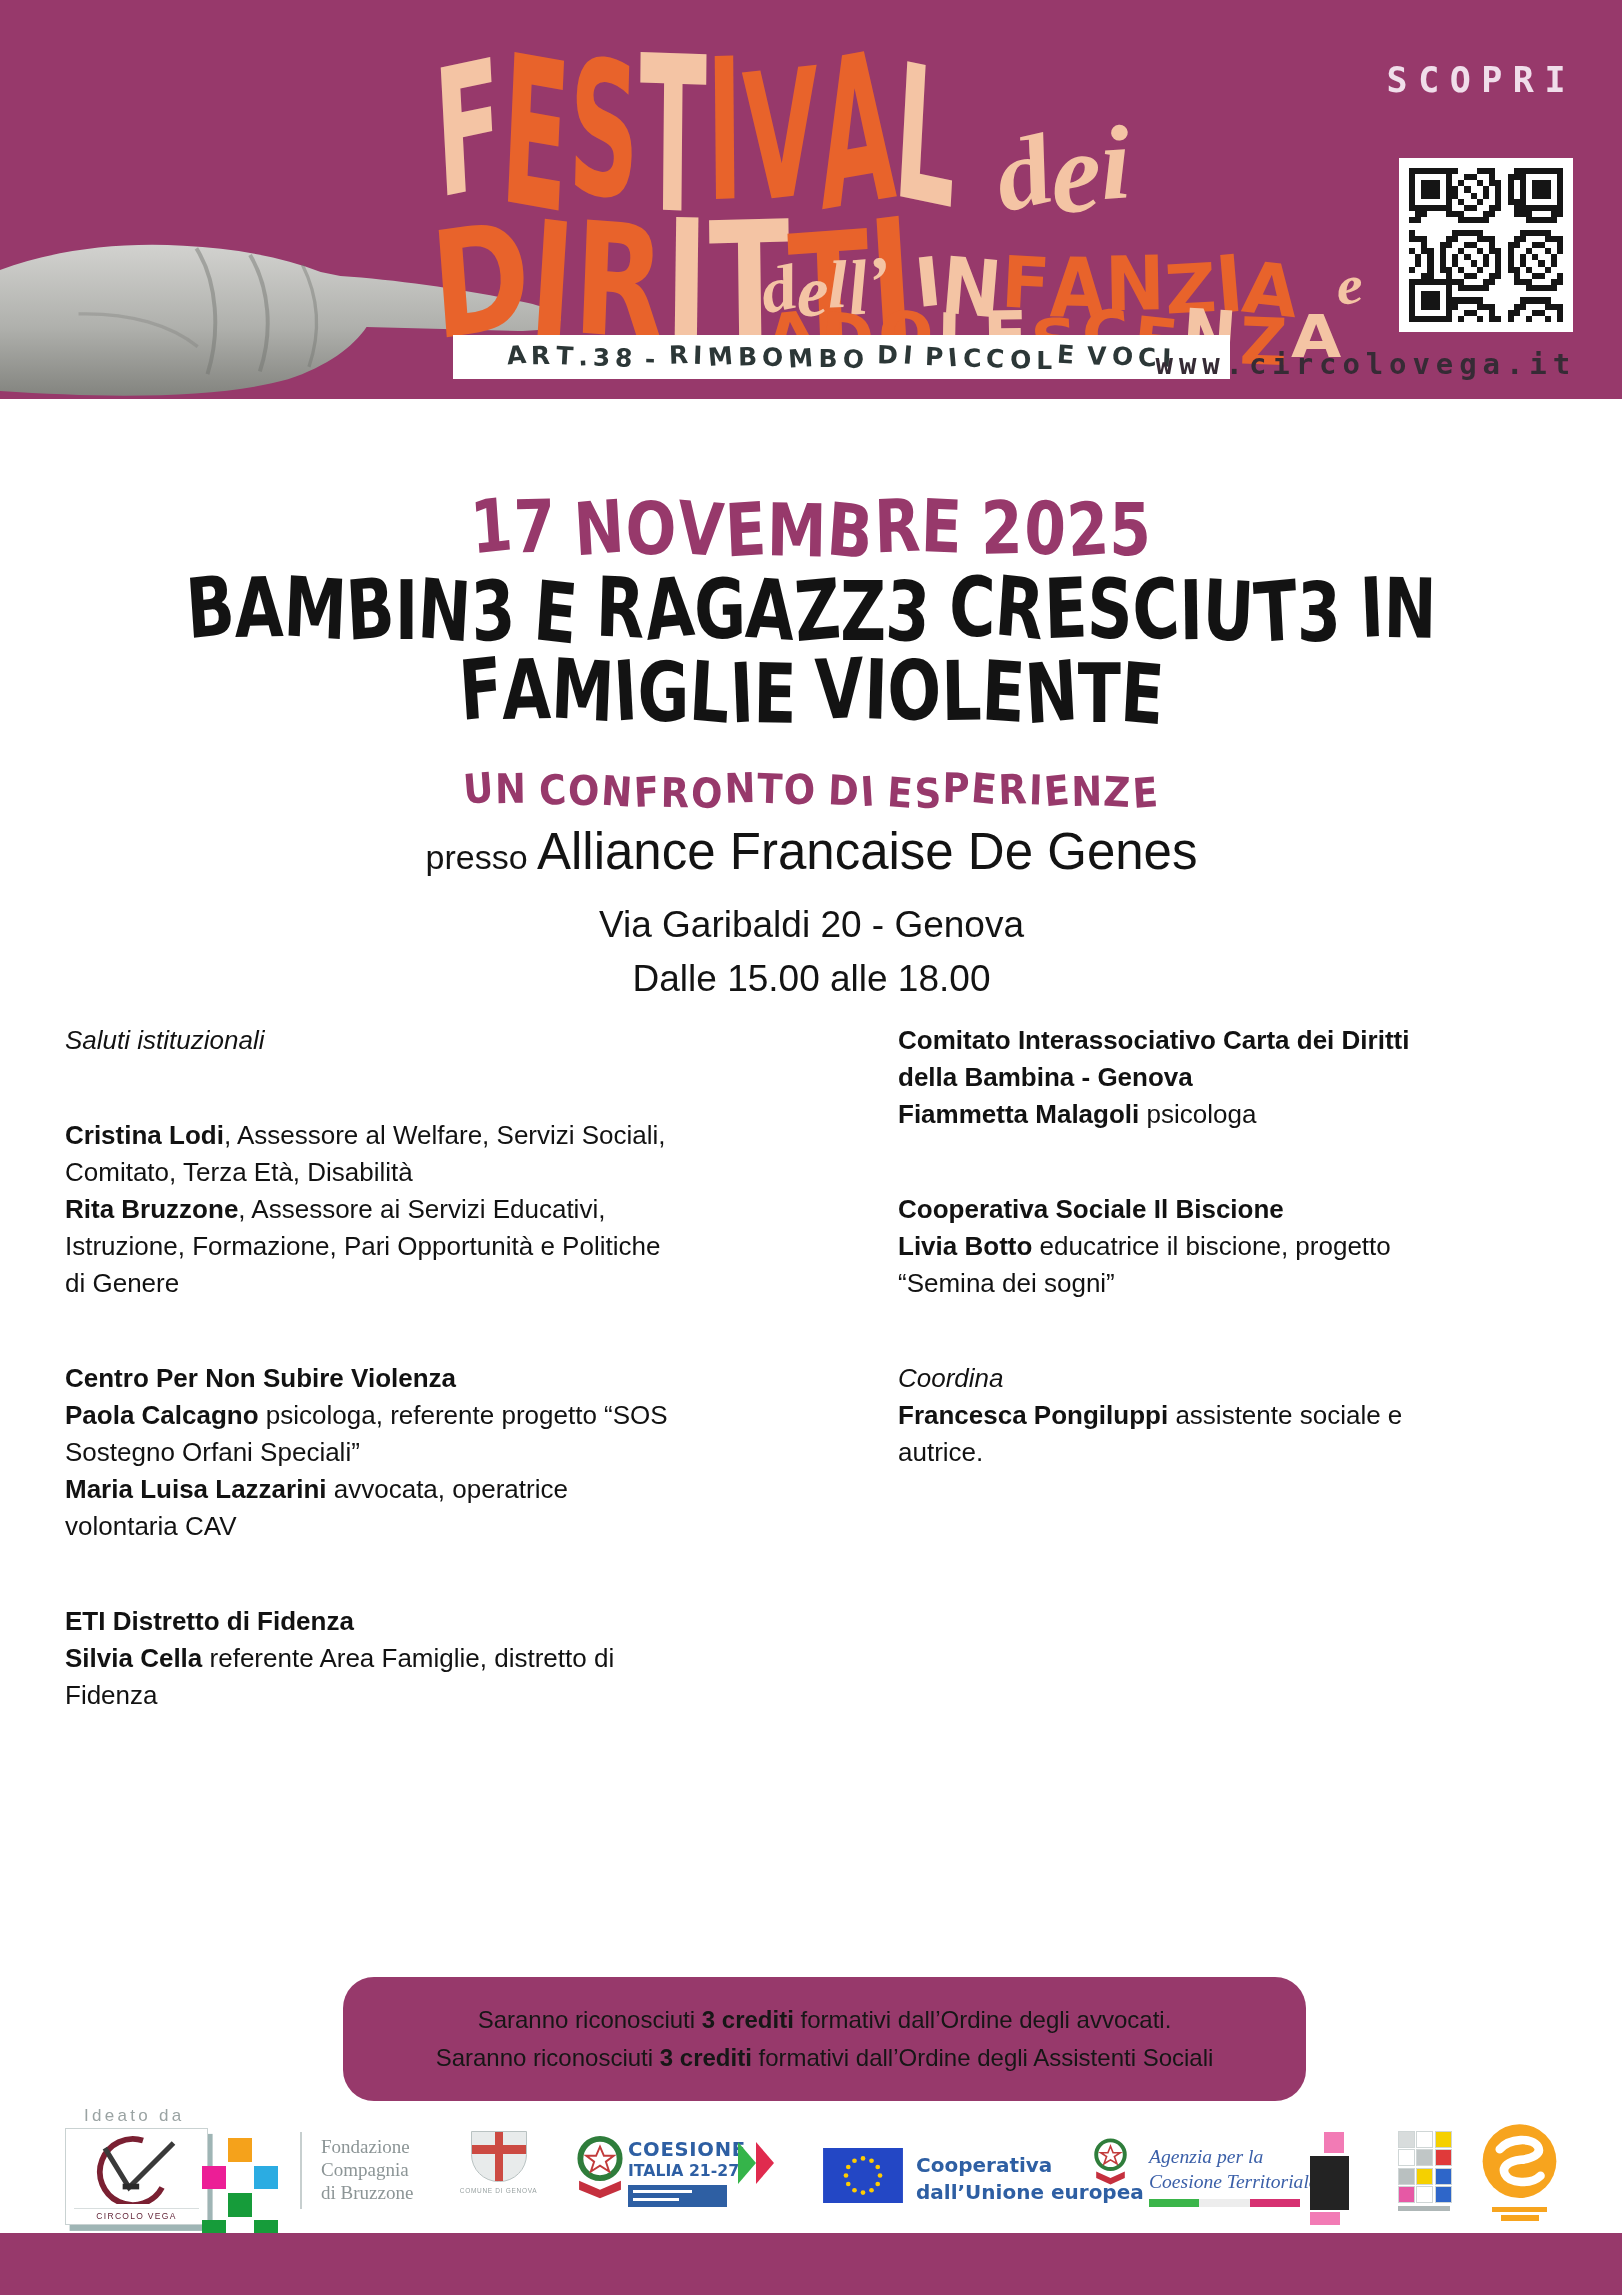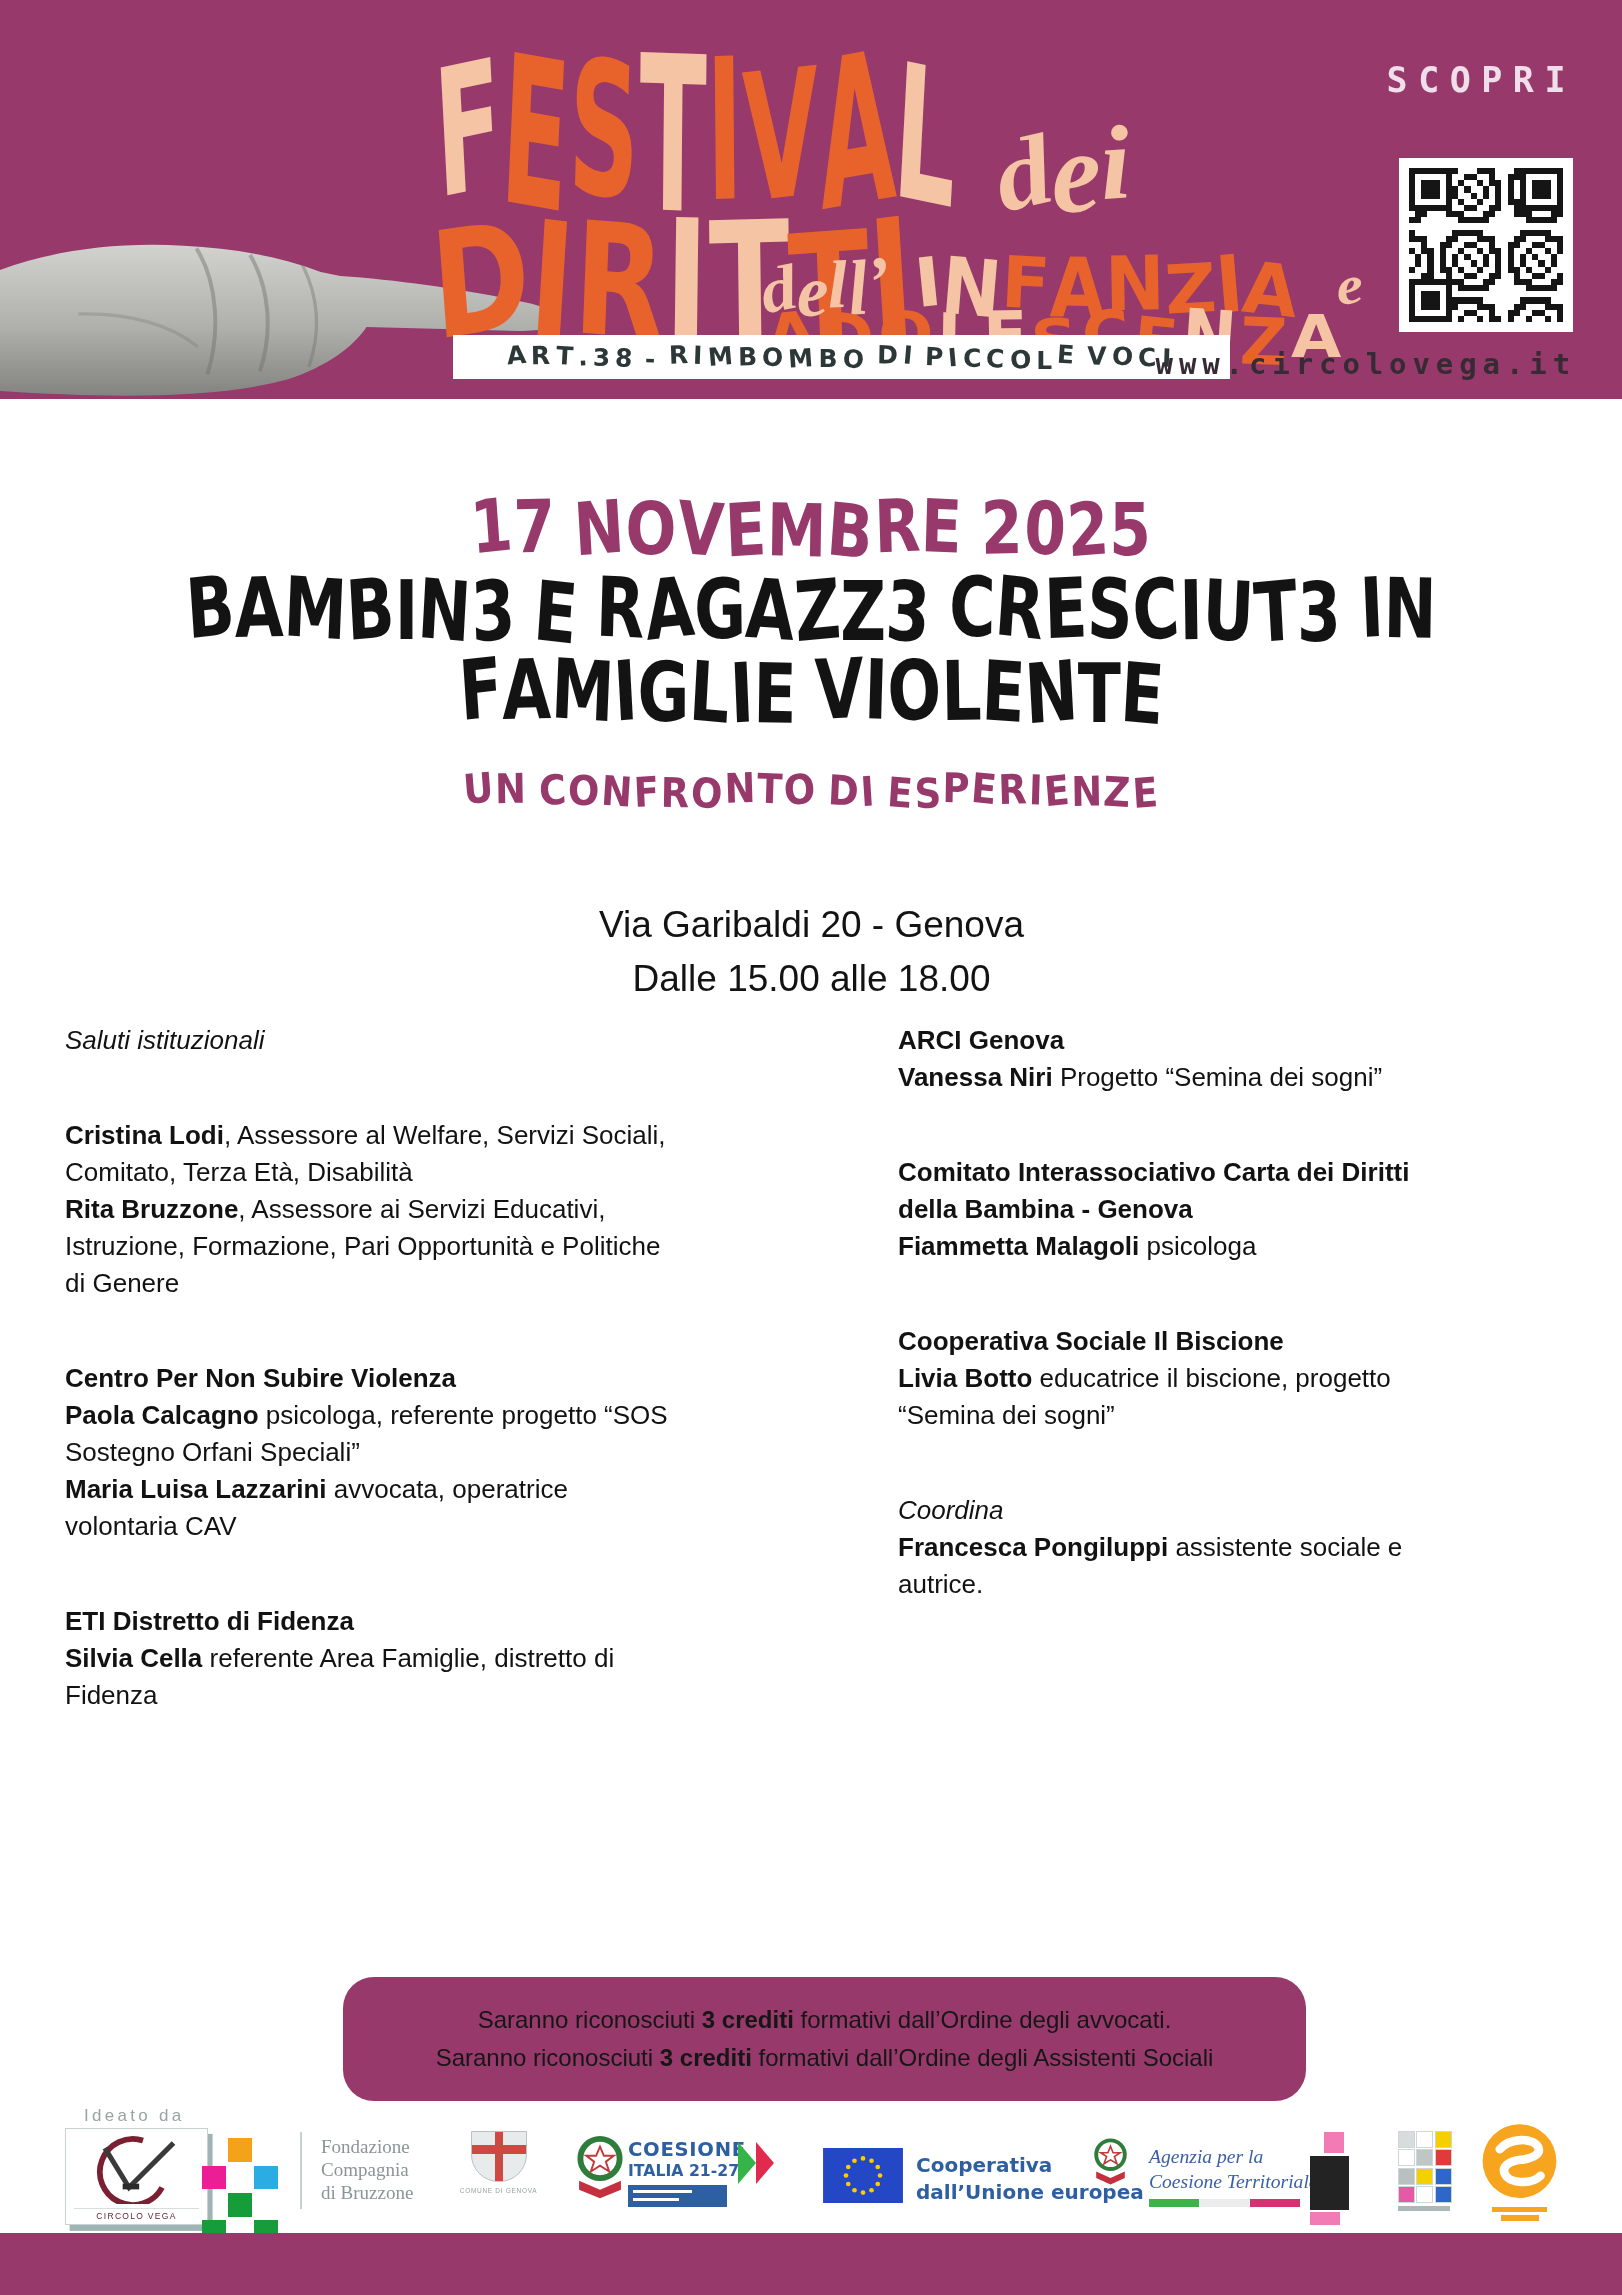--- a/index.html
+++ b/index.html
@@ -787,31 +787,34 @@
       </div>
 
     <div class="www">www.circolovega.it</div>
   </header>
 
   <div class="cline date jitter"><span class="j" style="transform: rotate(-5deg) translateY(-2.6px);">1</span><span class="j" style="transform: rotate(-1deg) translateY(-2px);">7</span><span class="j" style="width: 0.3em; transform: rotate(3deg) translateY(-1.3px);">&nbsp;</span><span class="j" style="transform: rotate(-4deg) translateY(-0.7px);">N</span><span class="j" style="transform: rotate(0deg) translateY(0px);">O</span><span class="j" style="transform: rotate(4deg) translateY(0.7px);">V</span><span class="j" style="transform: rotate(-3deg) translateY(1.3px);">E</span><span class="j" style="transform: rotate(1deg) translateY(2px);">M</span><span class="j" style="transform: rotate(5deg) translateY(2.6px);">B</span><span class="j" style="transform: rotate(-2deg) translateY(-2.6px);">R</span><span class="j" style="transform: rotate(2deg) translateY(-2px);">E</span><span class="j" style="width: 0.3em; transform: rotate(-5deg) translateY(-1.3px);">&nbsp;</span><span class="j" style="transform: rotate(-1deg) translateY(-0.7px);">2</span><span class="j" style="transform: rotate(3deg) translateY(0px);">0</span><span class="j" style="transform: rotate(-4deg) translateY(0.7px);">2</span><span class="j" style="transform: rotate(0deg) translateY(1.3px);">5</span></div>
   <div class="cline t1 jitter"><span class="j" style="transform: rotate(-5deg) translateY(-2.6px);">B</span><span class="j" style="transform: rotate(-1deg) translateY(-2px);">A</span><span class="j" style="transform: rotate(3deg) translateY(-1.3px);">M</span><span class="j" style="transform: rotate(-4deg) translateY(-0.7px);">B</span><span class="j" style="transform: rotate(0deg) translateY(0px);">I</span><span class="j" style="transform: rotate(4deg) translateY(0.7px);">N</span><span class="j" style="transform: rotate(-3deg) translateY(1.3px);">3</span><span class="j" style="width: 0.3em; transform: rotate(1deg) translateY(2px);">&nbsp;</span><span class="j" style="transform: rotate(5deg) translateY(2.6px);">E</span><span class="j" style="width: 0.3em; transform: rotate(-2deg) translateY(-2.6px);">&nbsp;</span><span class="j" style="transform: rotate(2deg) translateY(-2px);">R</span><span class="j" style="transform: rotate(-5deg) translateY(-1.3px);">A</span><span class="j" style="transform: rotate(-1deg) translateY(-0.7px);">G</span><span class="j" style="transform: rotate(3deg) translateY(0px);">A</span><span class="j" style="transform: rotate(-4deg) translateY(0.7px);">Z</span><span class="j" style="transform: rotate(0deg) translateY(1.3px);">Z</span><span class="j" style="transform: rotate(4deg) translateY(2px);">3</span><span class="j" style="width: 0.3em; transform: rotate(-3deg) translateY(2.6px);">&nbsp;</span><span class="j" style="transform: rotate(1deg) translateY(-2.6px);">C</span><span class="j" style="transform: rotate(5deg) translateY(-2px);">R</span><span class="j" style="transform: rotate(-2deg) translateY(-1.3px);">E</span><span class="j" style="transform: rotate(2deg) translateY(-0.7px);">S</span><span class="j" style="transform: rotate(-5deg) translateY(0px);">C</span><span class="j" style="transform: rotate(-1deg) translateY(0.7px);">I</span><span class="j" style="transform: rotate(3deg) translateY(1.3px);">U</span><span class="j" style="transform: rotate(-4deg) translateY(2px);">T</span><span class="j" style="transform: rotate(0deg) translateY(2.6px);">3</span><span class="j" style="width: 0.3em; transform: rotate(4deg) translateY(-2.6px);">&nbsp;</span><span class="j" style="transform: rotate(-3deg) translateY(-2px);">I</span><span class="j" style="transform: rotate(1deg) translateY(-1.3px);">N</span></div>
   <div class="cline t2 jitter"><span class="j" style="transform: rotate(-5deg) translateY(-2.6px);">F</span><span class="j" style="transform: rotate(-1deg) translateY(-2px);">A</span><span class="j" style="transform: rotate(3deg) translateY(-1.3px);">M</span><span class="j" style="transform: rotate(-4deg) translateY(-0.7px);">I</span><span class="j" style="transform: rotate(0deg) translateY(0px);">G</span><span class="j" style="transform: rotate(4deg) translateY(0.7px);">L</span><span class="j" style="transform: rotate(-3deg) translateY(1.3px);">I</span><span class="j" style="transform: rotate(1deg) translateY(2px);">E</span><span class="j" style="width: 0.3em; transform: rotate(5deg) translateY(2.6px);">&nbsp;</span><span class="j" style="transform: rotate(-2deg) translateY(-2.6px);">V</span><span class="j" style="transform: rotate(2deg) translateY(-2px);">I</span><span class="j" style="transform: rotate(-5deg) translateY(-1.3px);">O</span><span class="j" style="transform: rotate(-1deg) translateY(-0.7px);">L</span><span class="j" style="transform: rotate(3deg) translateY(0px);">E</span><span class="j" style="transform: rotate(-4deg) translateY(0.7px);">N</span><span class="j" style="transform: rotate(0deg) translateY(1.3px);">T</span><span class="j" style="transform: rotate(4deg) translateY(2px);">E</span></div>
   <div class="cline sub jitter"><span class="j" style="transform: rotate(-5deg) translateY(-2.6px);">U</span><span class="j" style="transform: rotate(-1deg) translateY(-2px);">N</span><span class="j" style="width: 0.3em; transform: rotate(3deg) translateY(-1.3px);">&nbsp;</span><span class="j" style="transform: rotate(-4deg) translateY(-0.7px);">C</span><span class="j" style="transform: rotate(0deg) translateY(0px);">O</span><span class="j" style="transform: rotate(4deg) translateY(0.7px);">N</span><span class="j" style="transform: rotate(-3deg) translateY(1.3px);">F</span><span class="j" style="transform: rotate(1deg) translateY(2px);">R</span><span class="j" style="transform: rotate(5deg) translateY(2.6px);">O</span><span class="j" style="transform: rotate(-2deg) translateY(-2.6px);">N</span><span class="j" style="transform: rotate(2deg) translateY(-2px);">T</span><span class="j" style="transform: rotate(-5deg) translateY(-1.3px);">O</span><span class="j" style="width: 0.3em; transform: rotate(-1deg) translateY(-0.7px);">&nbsp;</span><span class="j" style="transform: rotate(3deg) translateY(0px);">D</span><span class="j" style="transform: rotate(-4deg) translateY(0.7px);">I</span><span class="j" style="width: 0.3em; transform: rotate(0deg) translateY(1.3px);">&nbsp;</span><span class="j" style="transform: rotate(4deg) translateY(2px);">E</span><span class="j" style="transform: rotate(-3deg) translateY(2.6px);">S</span><span class="j" style="transform: rotate(1deg) translateY(-2.6px);">P</span><span class="j" style="transform: rotate(5deg) translateY(-2px);">E</span><span class="j" style="transform: rotate(-2deg) translateY(-1.3px);">R</span><span class="j" style="transform: rotate(2deg) translateY(-0.7px);">I</span><span class="j" style="transform: rotate(-5deg) translateY(0px);">E</span><span class="j" style="transform: rotate(-1deg) translateY(0.7px);">N</span><span class="j" style="transform: rotate(3deg) translateY(1.3px);">Z</span><span class="j" style="transform: rotate(-4deg) translateY(2px);">E</span></div>
 
+  <div class="cline presso-line">
+    <span>presso</span>
+    <span class="venue-name">Alliance Francaise De Genes</span>
+  </div>
   <div class="cline addr">Via Garibaldi 20 - Genova</div>
   <div class="cline time">Dalle 15.00 alle 18.00</div>
 
   <div class="col col-left" id="col-left">
       <div class="blk lead"><span class="it">Saluti istituzionali</span></div>
       <div class="blk"><span class="b">Cristina Lodi</span><span>, Assessore al Welfare, Servizi Sociali,</span><br><span>Comitato, Terza Età, Disabilità</span><br><span class="b">Rita Bruzzone</span><span>, Assessore ai Servizi Educativi,</span><br><span>Istruzione, Formazione, Pari Opportunità e Politiche</span><br><span>di Genere</span></div>
       <div class="blk"><span class="b">Centro Per Non Subire Violenza</span><br><span class="b">Paola Calcagno</span><span> psicologa, referente progetto “SOS</span><br><span>Sostegno Orfani Speciali”</span><br><span class="b">Maria Luisa Lazzarini</span><span> avvocata, operatrice</span><br><span>volontaria CAV</span></div>
       <div class="blk"><span class="b">ETI Distretto di Fidenza</span><br><span class="b">Silvia Cella</span><span> referente Area Famiglie, distretto di</span><br><span>Fidenza</span></div>
     </div>
   <div class="col col-right" id="col-right">
-      <div class="blk"><span class="b">ARCI Genova</span><br><span class="b">Vanessa Niri</span><span> Progetto “Semina dei sogni”</span></div>
       <div class="blk"><span class="b">Comitato Interassociativo Carta dei Diritti</span><br><span class="b">della Bambina - Genova</span><br><span class="b">Fiammetta Malagoli</span><span> psicologa</span></div>
       <div class="blk"><span class="b">Cooperativa Sociale Il Biscione</span><br><span class="b">Livia Botto</span><span> educatrice il biscione, progetto</span><br><span>“Semina dei sogni”</span></div>
       <div class="blk"><span class="it">Coordina</span><br><span class="b">Francesca Pongiluppi</span><span> assistente sociale e</span><br><span>autrice.</span></div>
     </div>
 
   <div class="credits" id="credits">
       <div><span>Saranno riconosciuti </span><span class="b">3 crediti</span><span> formativi dall’Ordine degli avvocati.</span></div>
       <div><span>Saranno riconosciuti </span><span class="b">3 crediti</span><span> formativi dall’Ordine degli Assistenti Sociali</span></div>
     </div>
 

